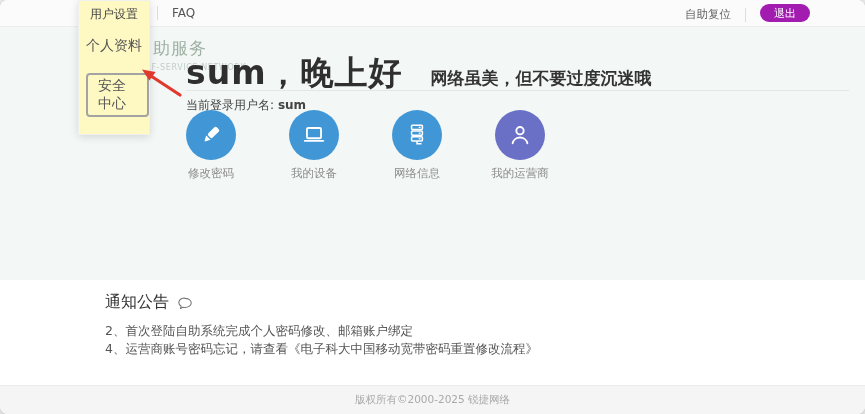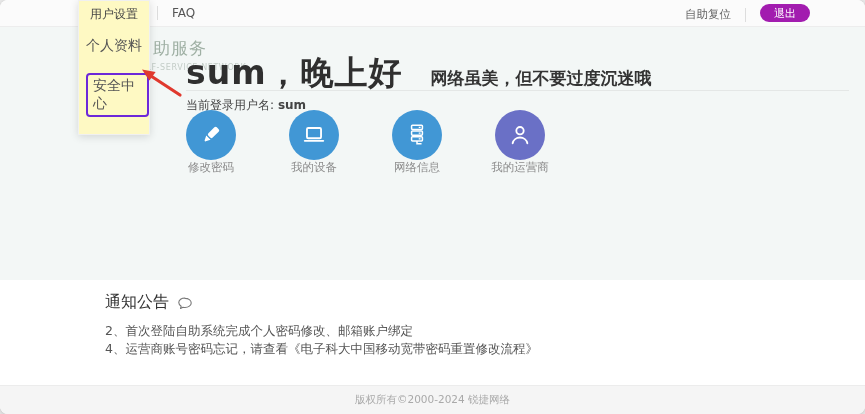--- a/index.html
+++ b/index.html
@@ -38,21 +38,21 @@
     border-top:1px solid #e4e7e6; padding-top:6px;
     font-size:12px; color:#444;
   }
   .user-line b{ font-weight:700; }
   .shortcuts{ position:absolute; left:178px; top:83px; display:flex; gap:37px; }
   .shortcut{ width:66px; text-align:center; cursor:pointer; }
   .circle{
     width:50px; height:50px; border-radius:50%; margin:0 auto;
     display:flex; align-items:center; justify-content:center;
   }
-  .sc-label{ font-size:11.5px; color:#8b8b8b; }
+  .sc-label{ margin-top:6px; font-size:11.5px; color:#8b8b8b; }
   
   .notice{ position:absolute; top:280px; left:0; right:0; height:105px; background:#fff; }
   .notice-title{
     position:absolute; left:105px; top:12px; font-size:16px; color:#333;
     display:flex; align-items:center; gap:8px;text-align:center;
   }
   .notice-list{ position:absolute; left:105px; top:42px; font-size:12.5px; color:#555; line-height:17.5px; }
   
   .footer{
     position:absolute; bottom:0; left:0; right:0; height:29px; background:#f5f5f5;
@@ -61,21 +61,21 @@
   }
   
   .dropdown{
     position:absolute; top:0; left:78px; width:72px; z-index:20;
     background:#fef9c3; box-shadow:0 2px 8px rgba(0,0,0,.13);
     border:1px solid #f0f0f0; padding-bottom:8px;
   }
   .dropdown-header{ height:27px; line-height:27px; text-align:center; font-size:12px; color:#444; cursor:pointer; }
   .dropdown-item{ padding:9px 0 9px 7px; font-size:14px; color:#555; cursor:pointer; }
   .dropdown-item .boxed{
-    display:inline-block; padding:2px 5px; border:2px solid #6d28d9; border-radius:4px;
+    display:inline-block; padding:2px 10px; border:2px solid #a3a3a3; border-radius:4px;
   }
   .annotation-arrow{ position:absolute; left:128px; top:60px; z-index:30; pointer-events:none; }
 </style>
 </head>
 <body>
 
 <div class="page">
 
   <header class="topbar">
     <div class="spacer-left"></div>
@@ -155,21 +155,21 @@
         <path d="M10 2.5 c-4.4 0 -8 2.6 -8 5.9 0 1.9 1.2 3.6 3.1 4.7 l-0.9 3 3.2 -1.6 c0.8 0.2 1.7 0.3 2.6 0.3 4.4 0 8 -2.6 8 -5.9 s-3.6 -5.9 -8 -5.9 z" fill="none" stroke="#777" stroke-width="1.4" stroke-linejoin="round"></path>
       </svg>
     </div>
     <div class="notice-list">
       <div>2、首次登陆自助系统完成个人密码修改、邮箱账户绑定</div>
       <div>4、运营商账号密码忘记，请查看《电子科大中国移动宽带密码重置修改流程》</div>
     </div>
   </section>
 
   <footer class="footer">
-    <span>版权所有©2000-2024 锐捷网络</span>
+    <span>版权所有©2000-2025 锐捷网络</span>
   </footer>
 
   <div class="dropdown">
     <div class="dropdown-header">用户设置</div>
     <div class="dropdown-item">个人资料</div>
     <div class="dropdown-item">
       <span class="boxed">安全中心</span>
     </div>
   </div>
 

